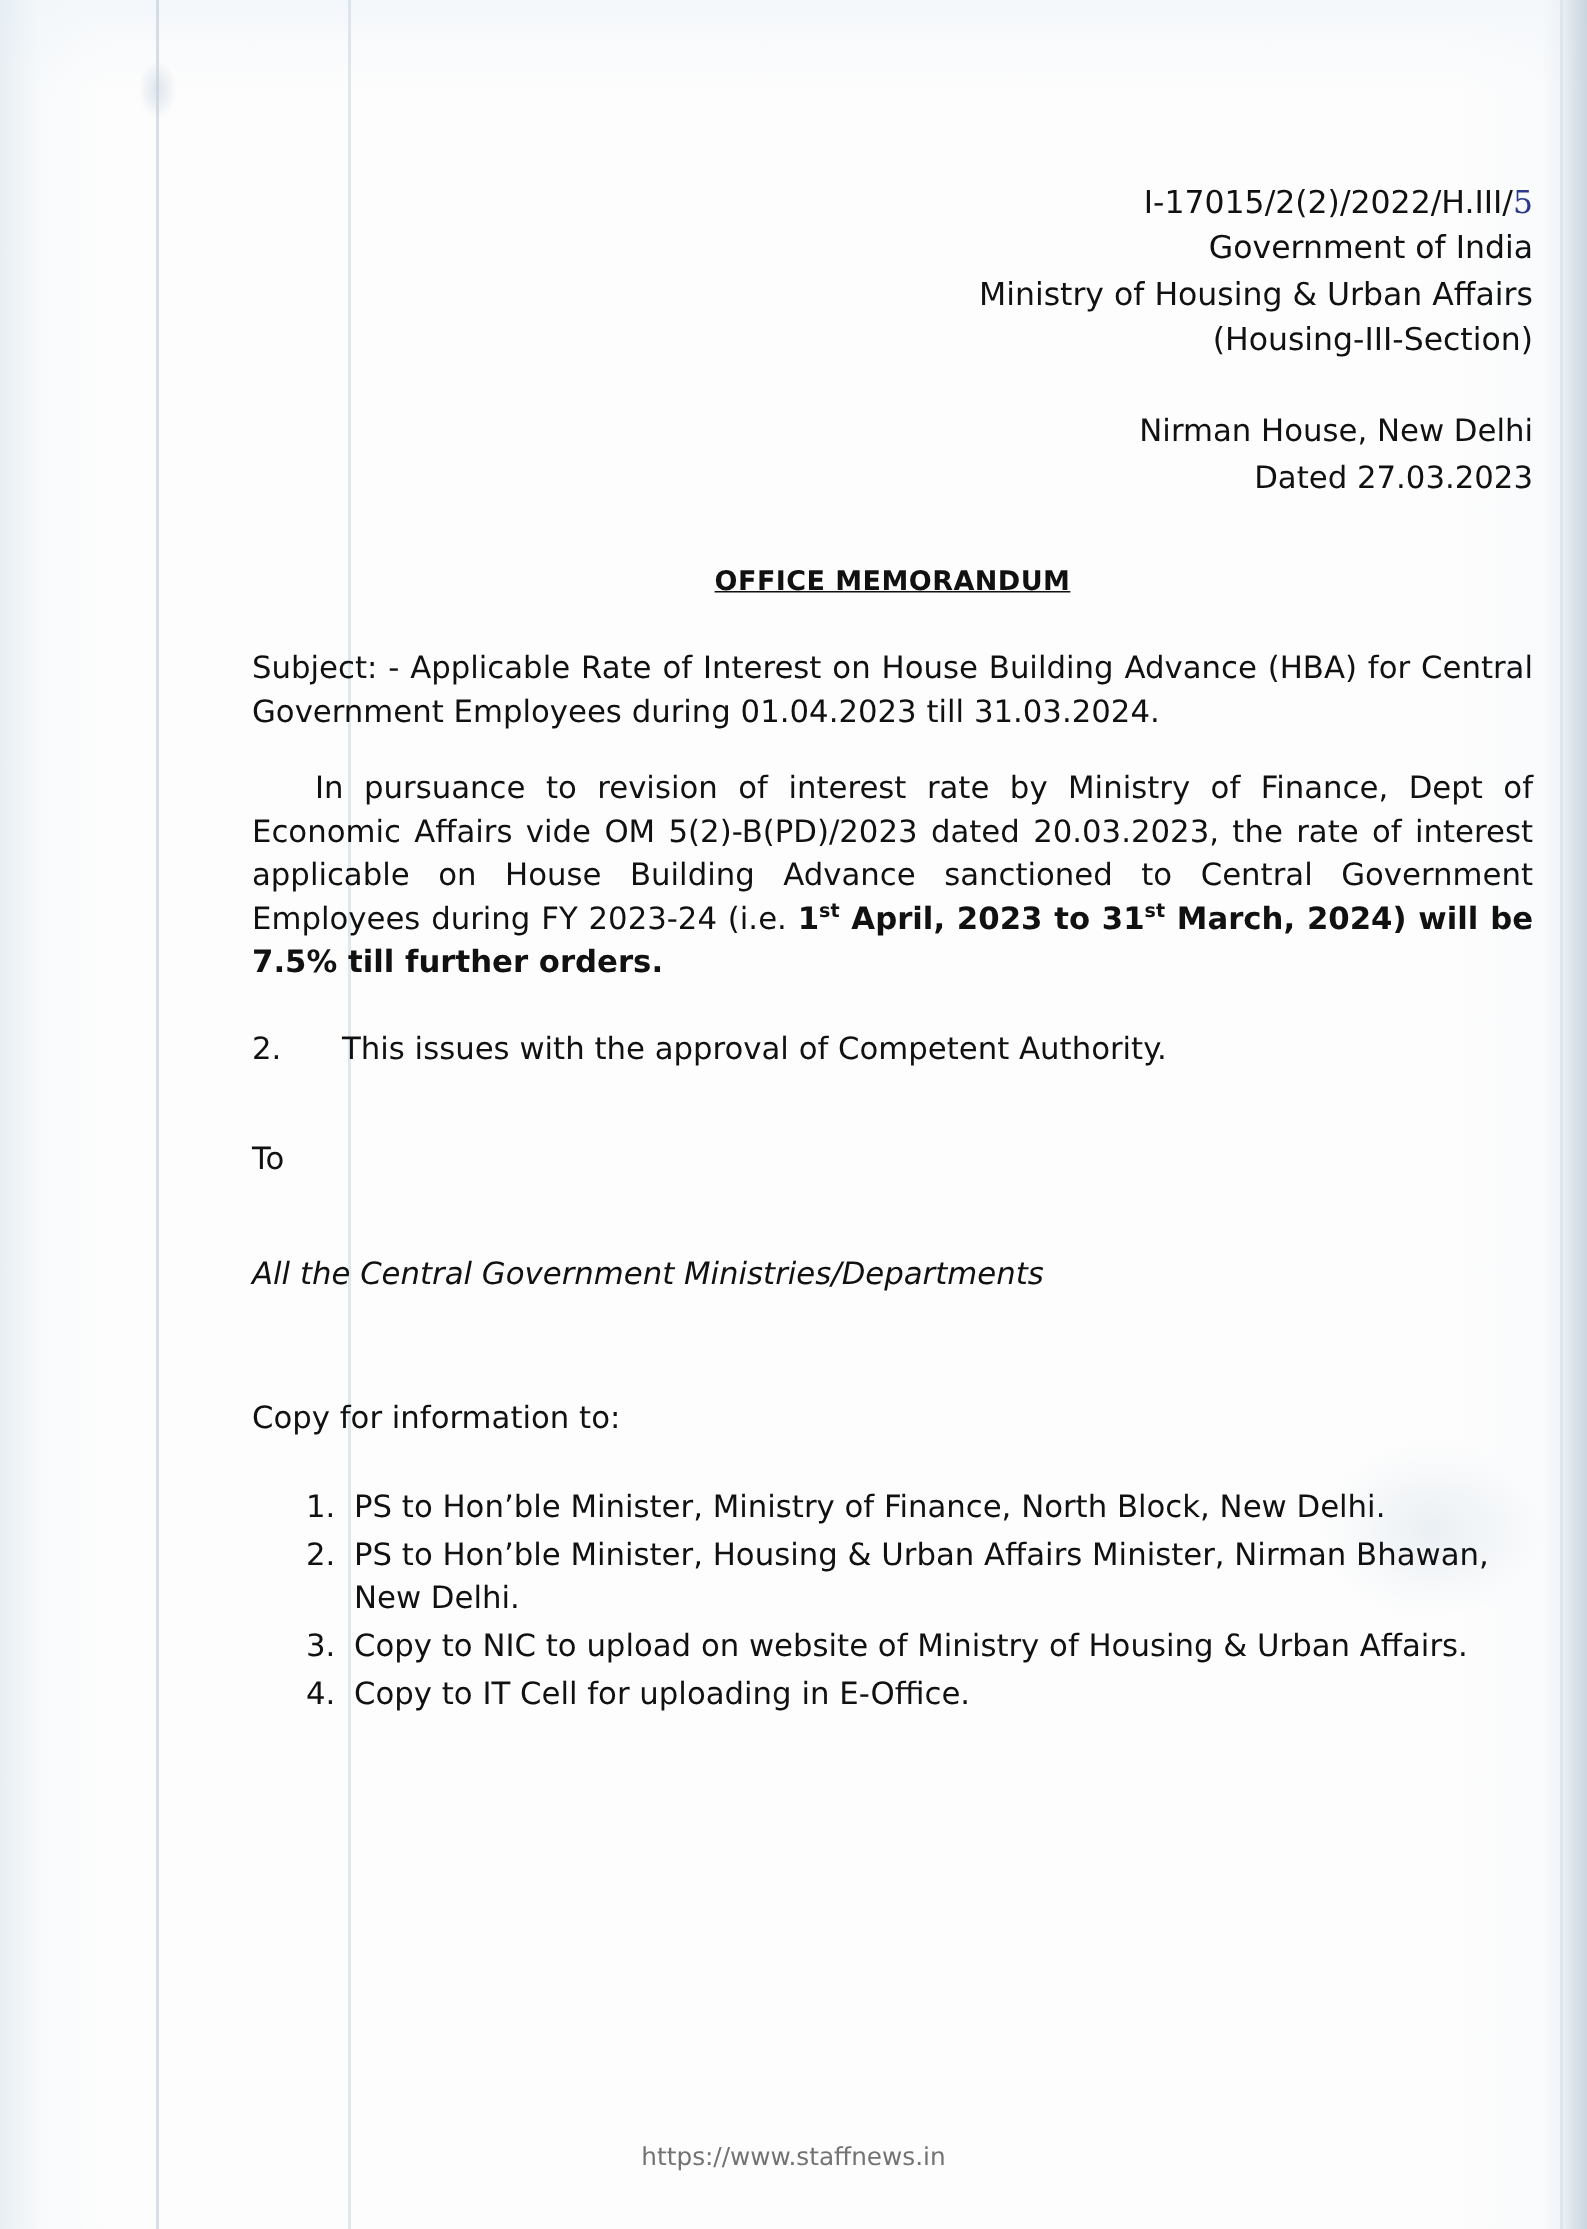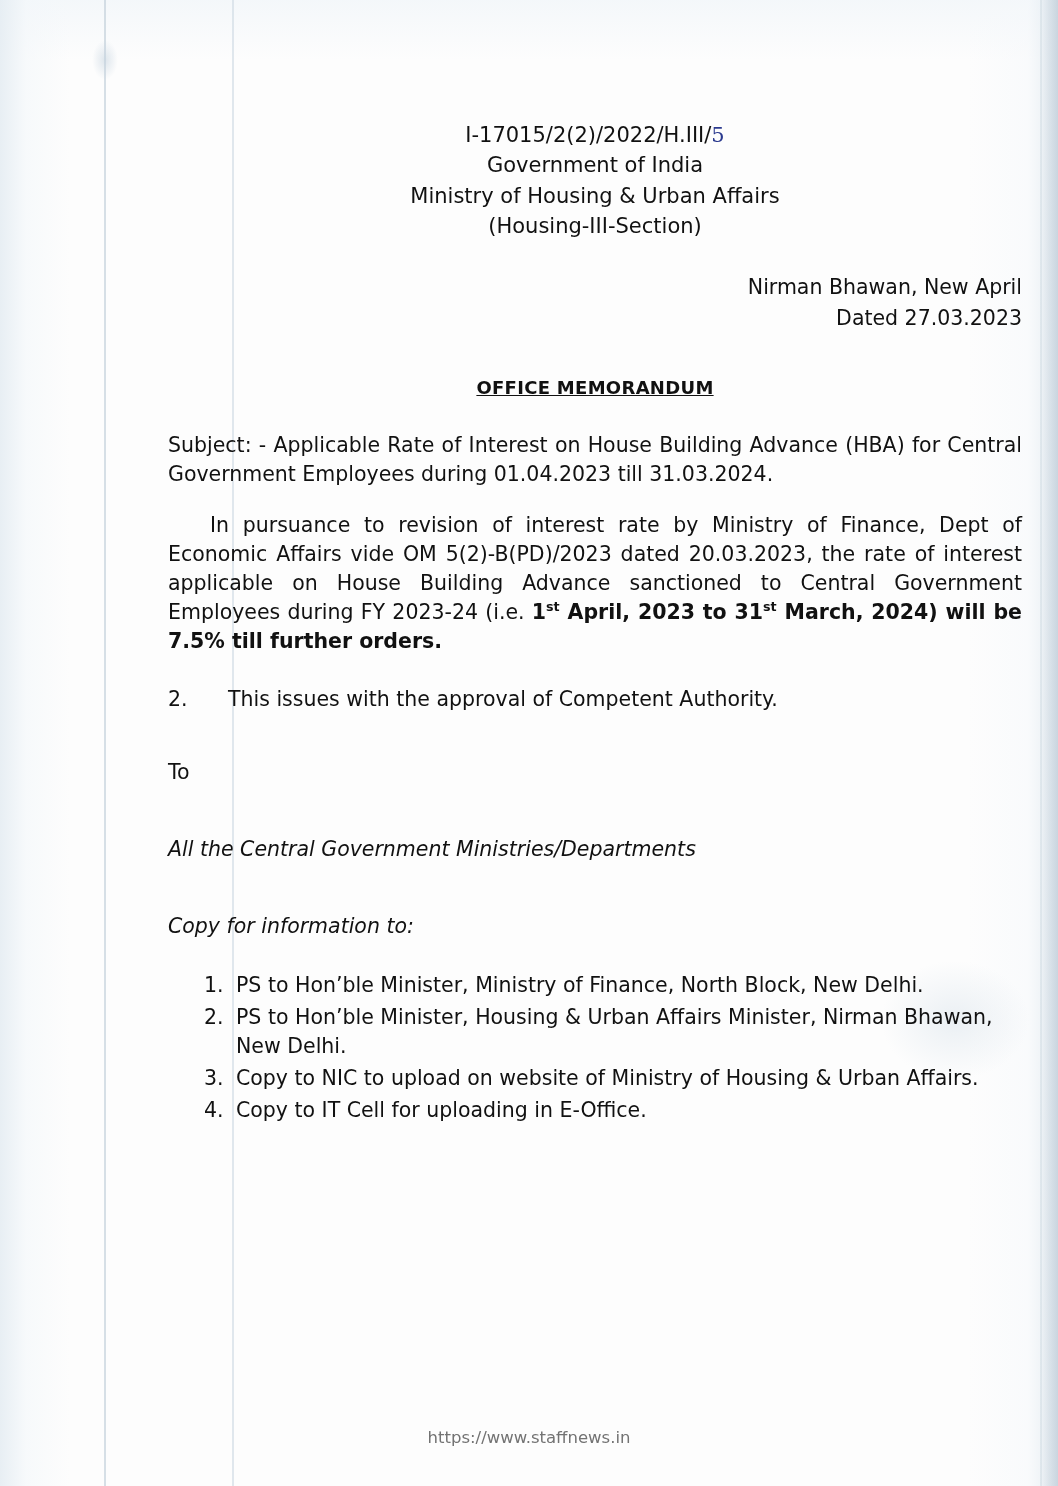--- a/index.html
+++ b/index.html
@@ -64,21 +64,21 @@
     position: absolute;
     left: 168px;
     top: 120px;
     width: 854px;
     color: #111111;
     font-size: 20.5px;
     line-height: 1.42;
   }
 
   .head-block {
-    text-align: center;
+    text-align: right;
     line-height: 1.45;
   }
   .head-line {
     display: block;
     font-size: 21px;
   }
   .file-no .suffix {
     color: #2b3a8f;
     font-family: "DejaVu Serif", serif;
   }
@@ -129,21 +129,21 @@
     height: 44px;
   }
   .signature svg {
     position: absolute;
     right: 48px;
     top: -6px;
   }
 
   .to-line { margin-top: 44px; }
   .addressee { margin-top: 48px; font-style: italic; }
-  .copy-line { margin-top: 48px; font-style: italic; }
+  .copy-line { margin-top: 67px; }
 
   ol.copy-list {
     margin: 30px 0 0 0;
     padding-left: 62px;
     line-height: 1.45;
   }
   ol.copy-list li {
     margin-bottom: 2px;
     padding-left: 6px;
   }
@@ -174,21 +174,21 @@
   <div class="content">
 
     <div class="head-block">
       <span class="head-line file-no"><span>I-17015/2(2)/2022/H.III/</span><span class="suffix">5</span></span>
       <span class="head-line">Government of India</span>
       <span class="head-line">Ministry of Housing &amp; Urban Affairs</span>
       <span class="head-line">(Housing-III-Section)</span>
     </div>
 
     <div class="place-block">
-      <div>Nirman Bhawan, New April</div>
+      <div>Nirman House, New Delhi</div>
       <div>Dated 27.03.2023</div>
     </div>
 
     <div class="om-title">OFFICE MEMORANDUM</div>
 
     <div class="subject">Subject: - Applicable Rate of Interest on House Building Advance (HBA) for Central Government Employees during 01.04.2023 till 31.03.2024.</div>
 
     <div class="para-1"><span>In pursuance to revision of interest rate by Ministry of Finance, Dept of Economic Affairs vide OM 5(2)-B(PD)/2023 dated 20.03.2023, the rate of interest applicable on House Building Advance sanctioned to Central Government Employees during FY 2023-24 (i.e. </span><b><span>1</span><sup>st</sup><span> April, 2023 to 31</span><sup>st</sup><span> March, 2024) will be 7.5% till further orders.</span></b></div>
 
     <div class="para-2">

